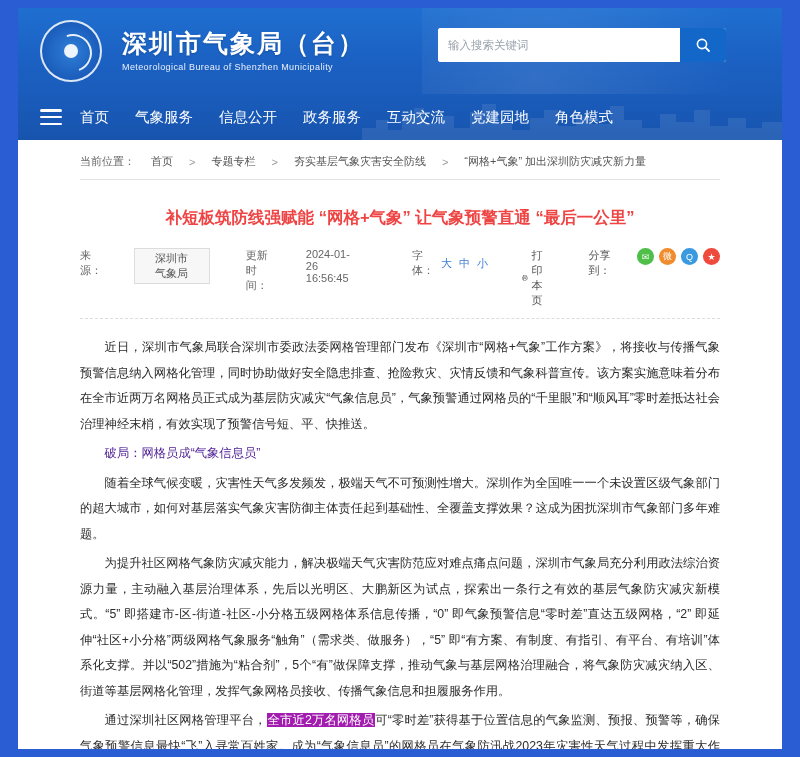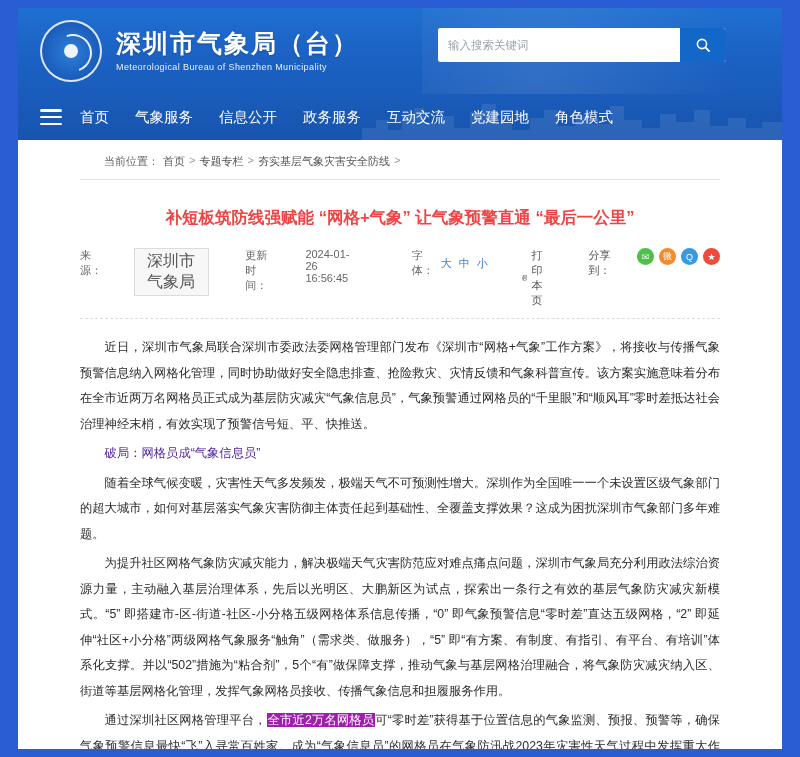--- a/index.html
+++ b/index.html
@@ -72,21 +72,21 @@
     position: absolute;
     left: 50%;
     top: 50%;
     width: 14px;
     height: 14px;
     margin: -7px 0 0 -7px;
     border-radius: 50%;
     background: rgba(255,255,255,0.92);
   }
   .logo-text {
-    margin-left: 14px;
+    margin-left: 20px;
     color: #ffffff;
   }
   .logo-title {
     font-size: 25px;
     font-weight: bold;
     letter-spacing: 2px;
     line-height: 30px;
     text-shadow: 0 1px 2px rgba(0,0,0,0.2);
   }
   .logo-sub {
@@ -180,23 +180,23 @@
     white-space: nowrap;
     position: relative;
     z-index: 2;
   }
   
   .crumb-wrap {
     padding: 14px 0 10px 62px;
     font-size: 11px;
     color: #666;
     display: flex;
+    align-items: center;
     flex-wrap: wrap;
-    gap: 4px;
-    margin-left: 24px;
+    gap: 16px;
   }
   .crumb-sep { color: #9a9a9a; }
   .crumb-link { color: #555; text-decoration: none; cursor: pointer; }
   .crumb-cur { color: #555; }
   .crumb-rule {
     margin: 0 62px;
     border-top: 1px solid #e2e2e2;
   }
   
   .article {
@@ -215,23 +215,23 @@
     align-items: flex-start;
     font-size: 11px;
     color: #666;
     border-bottom: 1px dashed #dcdcdc;
     padding-bottom: 10px;
     gap: 22px;
   }
   .meta-source-box {
     border: 1px solid #dcdcdc;
     background: #f7f7f7;
-    padding: 2px 12px;
+    padding: 2px 20px;
     color: #555;
-    font-size: 16px;
+    font-size: 11px;
   }
   .meta-item { margin-right: 10px; }
   .meta-spacer { flex: 1; }
   .fontsize-group {
     display: flex;
     align-items: center;
     gap: 7px;
     margin-right: 12px;
   }
   .fs-link { color: #3a7fd5; cursor: pointer; font-size: 11px; }
@@ -330,20 +330,21 @@
   </div>
 
   <div class="crumb-wrap">
     <span>当前位置：</span>
     <span class="crumb-link">首页</span>
     <span class="crumb-sep">&gt;</span>
     <span class="crumb-link">专题专栏</span>
     <span class="crumb-sep">&gt;</span>
     <span class="crumb-link">夯实基层气象灾害安全防线</span>
     <span class="crumb-sep">&gt;</span>
+    <span class="crumb-cur">“网格+气象” 加出深圳防灾减灾新力量</span>
   </div>
   <div class="crumb-rule"></div>
 
   <div class="article">
     <div class="art-title">补短板筑防线强赋能 “网格+气象” 让气象预警直通 “最后一公里”</div>
 
     <div class="meta-row">
       <span class="meta-item">来源：</span>
       <span class="meta-source-box">深圳市气象局</span>
       <span class="meta-item" style="margin-left:14px">更新时间：</span>

